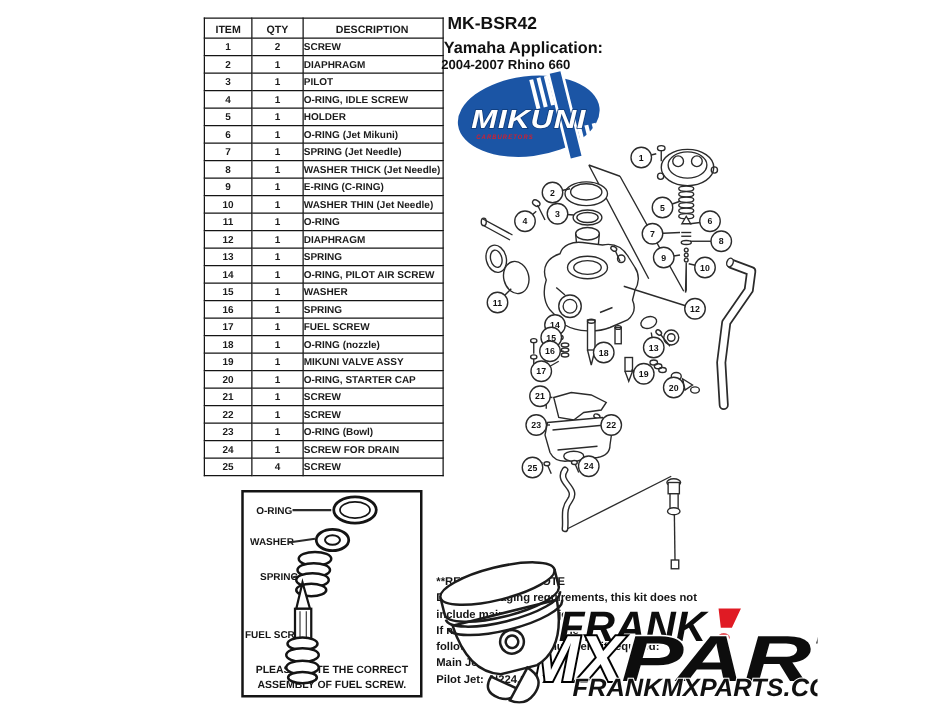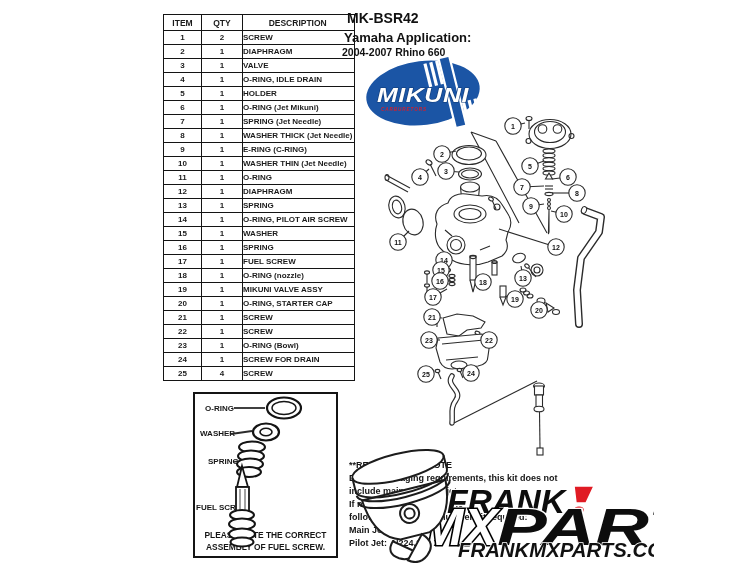--- a/index.html
+++ b/index.html
@@ -5,21 +5,21 @@
   html,body{margin:0;padding:0;background:#fff;}
   .page{position:relative;width:654px;height:563px;background:#fff;overflow:hidden;font-family:"Liberation Sans",sans-serif;}
   
   .parts-table{position:absolute;left:163px;top:14px;border-collapse:collapse;z-index:1;}
   .parts-table th,.parts-table td{border:1.4px solid #141414;font-size:8px;font-weight:bold;color:#1b1b1b;padding:0 2px;line-height:12px;height:13px;white-space:nowrap;}
   .parts-table th{height:15px;text-align:center;font-size:8.5px;}
   .parts-table .c0{width:33px;text-align:center;}
   .parts-table .c1{width:36px;text-align:center;}
   .parts-table .c2{width:103px;text-align:left;padding-left:0;}
   
-  .kit-info{position:absolute;left:347px;top:10px;z-index:1;color:#111;}
+  .kit-info{position:absolute;left:358px;top:10px;z-index:1;color:#111;}
   .kit-model{font-size:14px;font-weight:bold;margin-bottom:4px;}
   .kit-app-label{font-size:13px;font-weight:bold;margin-left:-3px;}
   .kit-app{font-size:10.5px;font-weight:bold;margin-left:-5px;margin-top:1px;}
   
   .note-block{position:absolute;left:349px;top:459px;z-index:1;color:#151515;}
   .note-line{font-size:9px;font-weight:bold;line-height:13px;white-space:pre;}
   
   .fuel-box{position:absolute;left:193px;top:392px;width:141px;height:162px;border:2px solid #141414;z-index:1;}
   .fuel-label{position:absolute;font-size:8px;font-weight:bold;color:#161616;white-space:nowrap;}
   .fuel-note{position:absolute;left:0;width:100%;text-align:center;font-size:8.4px;font-weight:bold;color:#161616;}
@@ -51,26 +51,26 @@
           <td class="c2">SCREW</td>
         </tr>
         <tr>
           <td class="c0">2</td>
           <td class="c1">1</td>
           <td class="c2">DIAPHRAGM</td>
         </tr>
         <tr>
           <td class="c0">3</td>
           <td class="c1">1</td>
-          <td class="c2">VALVE</td>
+          <td class="c2">PILOT</td>
         </tr>
         <tr>
           <td class="c0">4</td>
           <td class="c1">1</td>
-          <td class="c2">O-RING,  IDLE DRAIN</td>
+          <td class="c2">O-RING,  IDLE SCREW</td>
         </tr>
         <tr>
           <td class="c0">5</td>
           <td class="c1">1</td>
           <td class="c2">HOLDER</td>
         </tr>
         <tr>
           <td class="c0">6</td>
           <td class="c1">1</td>
           <td class="c2">O-RING (Jet Mikuni)</td>

